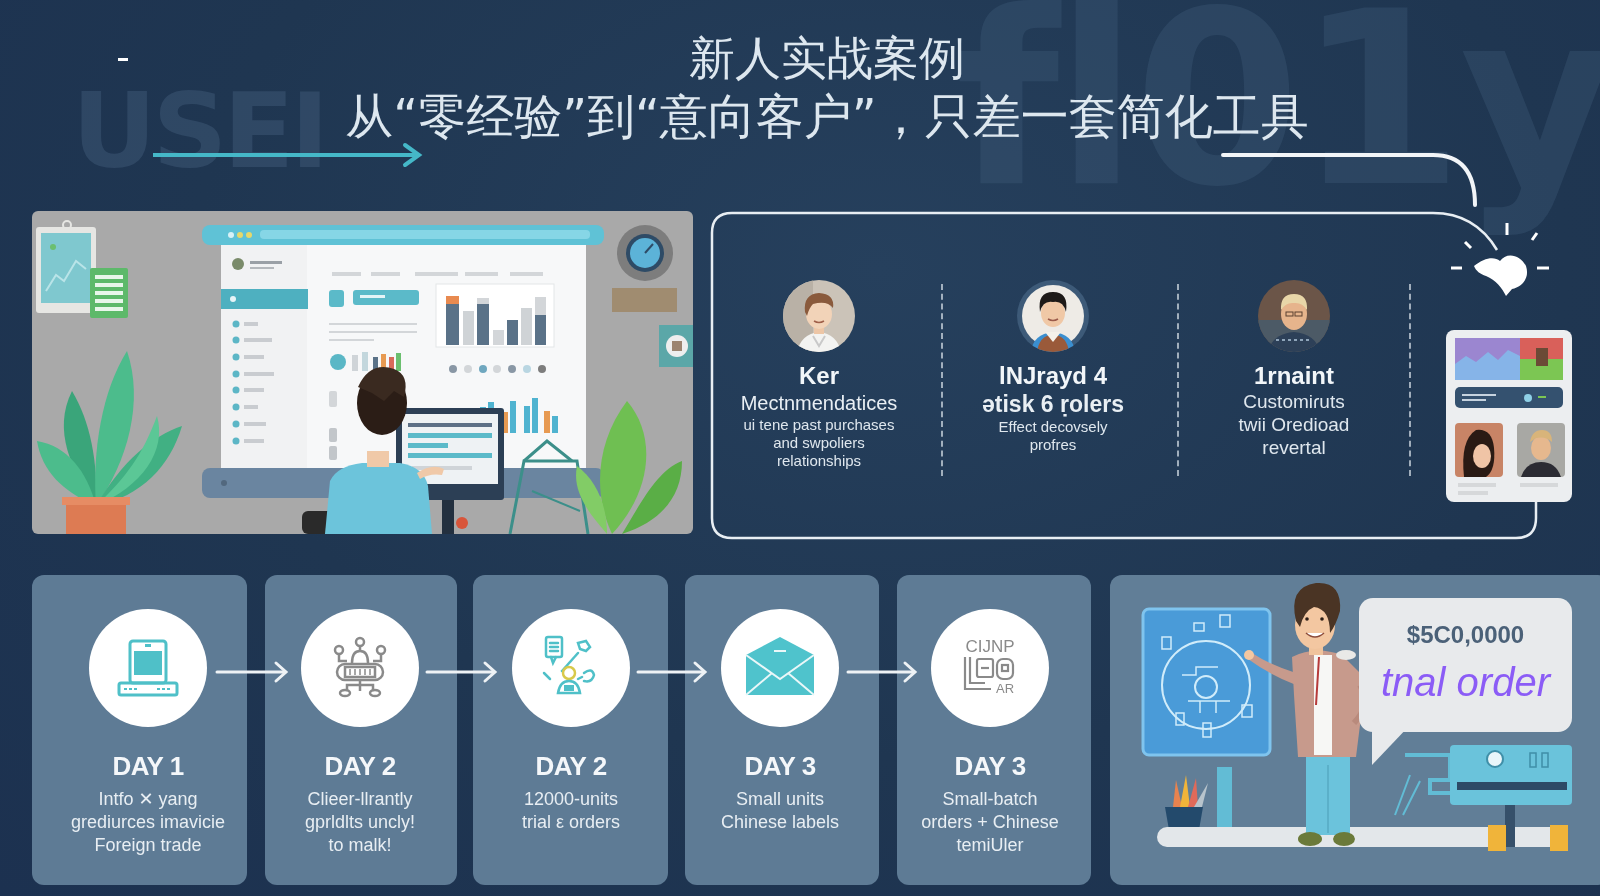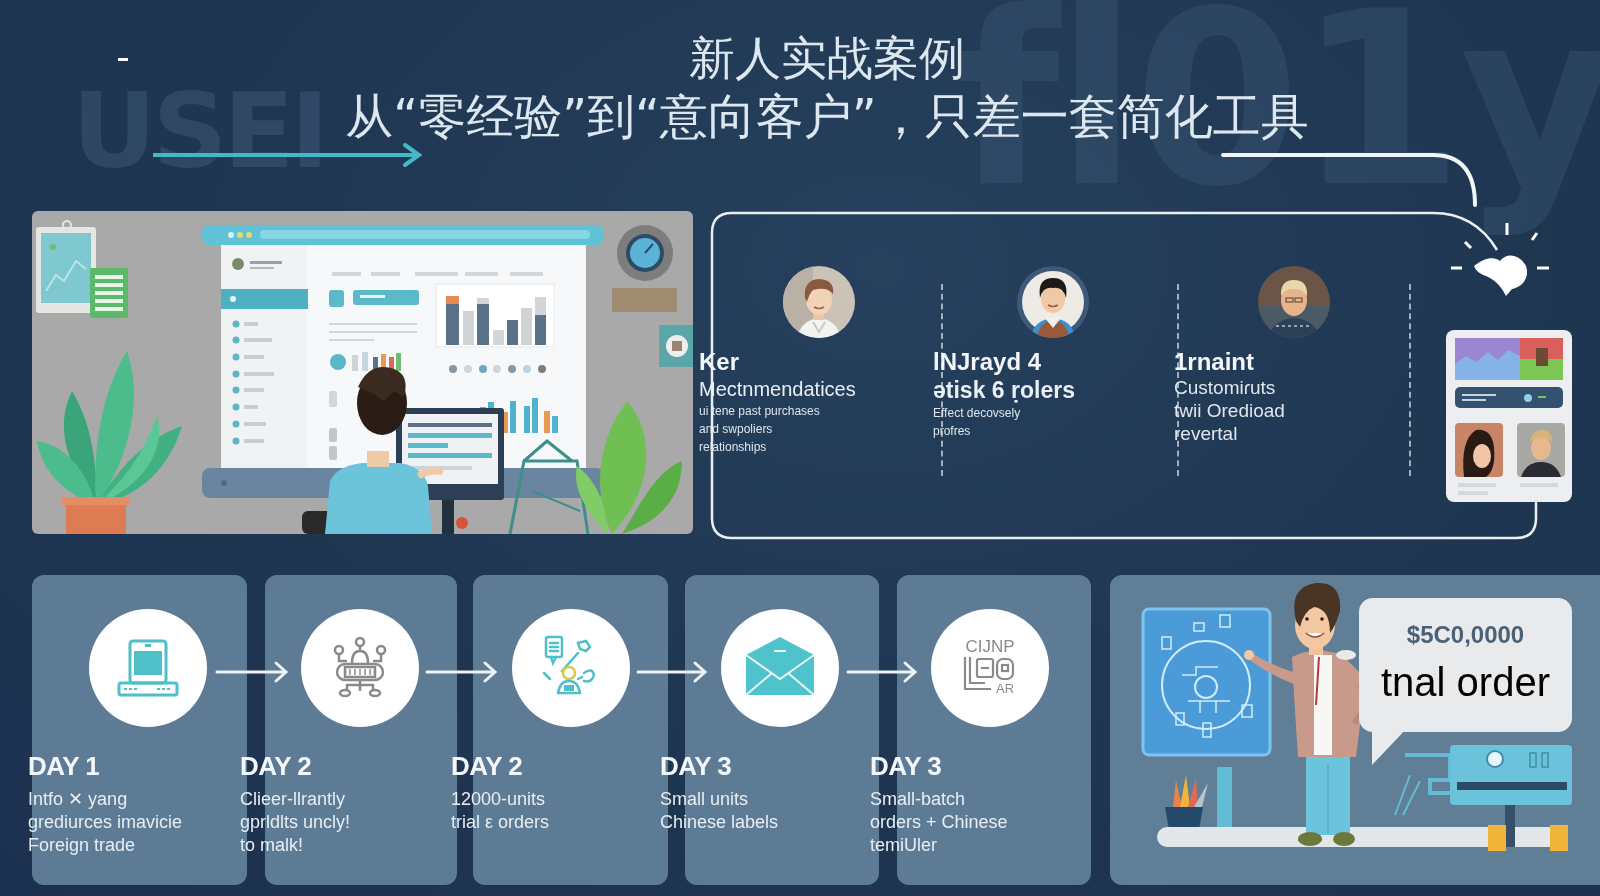--- a/index.html
+++ b/index.html
@@ -15,38 +15,38 @@
       font-family: "DejaVu Sans", sans-serif; color: #dde7ef; font-weight: normal; }
     .title-1 { top: 28px; font-size: 46px; }
     .title-2 { top: 85px; font-size: 48px; }
     .tick { position: absolute; left: 118px; top: 58px; width: 10px; height: 3px; background: #fff; }
 
     
     #illus { position: absolute; left: 32px; top: 211px; width: 661px; height: 323px; background: #a9a9a9; border-radius: 6px; overflow: hidden; }
 
     
     .divider { position: absolute; top: 284px; height: 192px; border-left: 2px dashed rgba(230,238,245,0.65); }
-    .cust { position: absolute; top: 266px; width: 240px; }
+    .cust { position: absolute; top: 280px; width: 240px; text-align: center; }
     .avatar { width: 72px; height: 72px; margin: 0 auto; border-radius: 50%; overflow: hidden; }
     .cust-name { margin-top: 10px; font-size: 24px; font-weight: bold; color: #f2f6f9; line-height: 28px; }
     .cust-sub { font-size: 20px; line-height: 26px; color: #e9eff4; }
     .cust-sub.bold { font-weight: bold; font-size: 23px; line-height: 28px; }
-    .cust-desc { font-size: 12px; line-height: 18px; color: #dfe7ee; }
+    .cust-desc { font-size: 15px; line-height: 18px; color: #dfe7ee; }
     .cust-desc.big { font-size: 19px; line-height: 23px; }
     #minicard { position: absolute; left: 1446px; top: 330px; width: 126px; height: 172px; background: #eceef0; border-radius: 8px; overflow: hidden; }
 
     
     .card { position: absolute; top: 575px; height: 310px; background: #5e7b95; border-radius: 12px; }
-    .step { position: absolute; top: 609px; width: 240px; }
+    .step { position: absolute; top: 609px; width: 240px; text-align: center; }
     .circle { width: 118px; height: 118px; margin: 0 auto; background: #ffffff; border-radius: 50%; display: flex; align-items: center; justify-content: center; }
     .day { margin-top: 24px; font-size: 26px; font-weight: bold; color: #f4f7fa; letter-spacing: -0.5px; line-height: 30px; }
     .step-desc { margin-top: 7px; font-size: 18px; line-height: 23px; color: #e8eef3; }
     .bubble { position: absolute; left: 1359px; top: 598px; width: 213px; height: 134px; background: #e8eaec; border-radius: 14px; text-align: center; }
     .bubble-amount { margin-top: 14px; font-size: 24px; font-weight: bold; color: #4b6178; line-height: 46px; }
-    .bubble-label { font-size: 40px; color: #000000; line-height: 48px; }
+    .bubble-label { font-size: 40px; color: #8b5cf6; line-height: 48px; font-style: italic; }
     svg { display: block; }
   </style>
 </head>
 <body>
 
 <div id="stage">
 
   <div class="wm wm-left">USEI</div>
   <div class="wm wm-right">fl01y</div>
   <div class="tick"></div>

